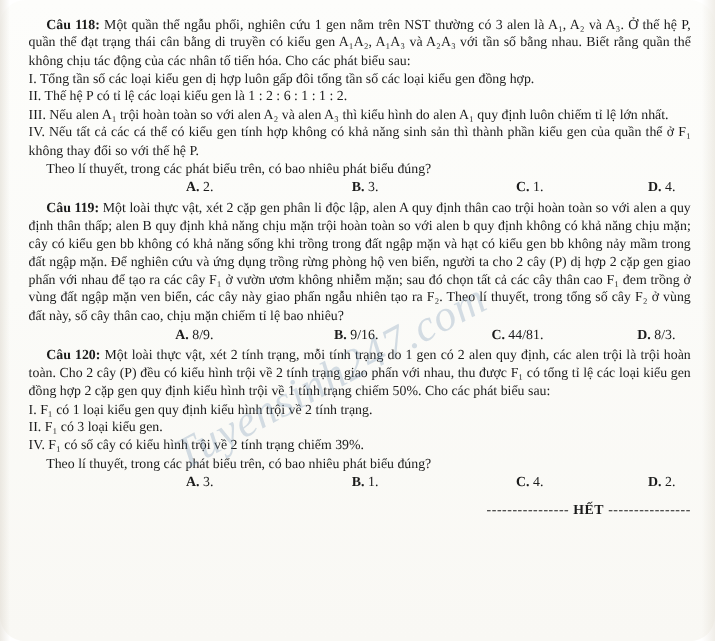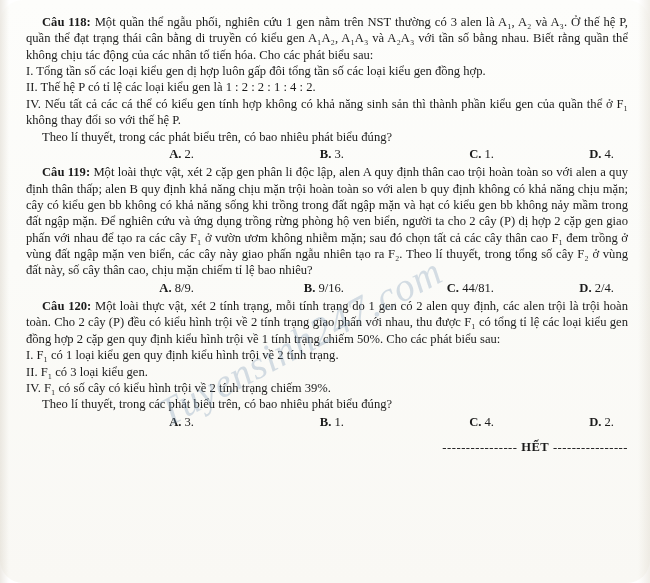--- a/index.html
+++ b/index.html
@@ -107,38 +107,39 @@
   }
 </style>
 </head>
 <body>
 
 <div id="page">
 
   <div class="q-block">
     <p class="q-head"><span class="q-label">Câu 118:</span> <span>Một quần thể ngẫu phối, nghiên cứu 1 gen nằm trên NST thường có 3 alen là A₁, A₂ và A₃. Ở thế hệ P, quần thể đạt trạng thái cân bằng di truyền có kiểu gen A₁A₂, A₁A₃ và A₂A₃ với tần số bằng nhau. Biết rằng quần thể không chịu tác động của các nhân tố tiến hóa. Cho các phát biểu sau:</span></p>
     <p class="stmt">I. Tổng tần số các loại kiểu gen dị hợp luôn gấp đôi tổng tần số các loại kiểu gen đồng hợp.</p>
-    <p class="stmt">II. Thế hệ P có tỉ lệ các loại kiểu gen là 1 : 2 : 2 : 1 : 4 : 2.</p>
+    <p class="stmt">II. Thế hệ P có tỉ lệ các loại kiểu gen là 1 : 2 : 6 : 1 : 1 : 2.</p>
+    <p class="stmt">III. Nếu alen A₁ trội hoàn toàn so với alen A₂ và alen A₃ thì kiểu hình do alen A₁ quy định luôn chiếm tỉ lệ lớn nhất.</p>
     <p class="stmt">IV. Nếu tất cả các cá thể có kiểu gen tính hợp không có khả năng sinh sản thì thành phần kiểu gen của quần thể ở F₁ không thay đổi so với thế hệ P.</p>
     <p class="theory">Theo lí thuyết, trong các phát biểu trên, có bao nhiêu phát biểu đúng?</p>
     <div class="answers">
       <span class="ans-a"><span class="ans-key">A.</span> <span>2.</span></span>
       <span class="ans-b"><span class="ans-key">B.</span> <span>3.</span></span>
       <span class="ans-c"><span class="ans-key">C.</span> <span>1.</span></span>
       <span class="ans-d"><span class="ans-key">D.</span> <span>4.</span></span>
     </div>
   </div>
 
   <div class="q-block">
     <p class="q-head"><span class="q-label">Câu 119:</span> <span>Một loài thực vật, xét 2 cặp gen phân li độc lập, alen A quy định thân cao trội hoàn toàn so với alen a quy định thân thấp; alen B quy định khả năng chịu mặn trội hoàn toàn so với alen b quy định không có khả năng chịu mặn; cây có kiểu gen bb không có khả năng sống khi trồng trong đất ngập mặn và hạt có kiểu gen bb không nảy mầm trong đất ngập mặn. Để nghiên cứu và ứng dụng trồng rừng phòng hộ ven biển, người ta cho 2 cây (P) dị hợp 2 cặp gen giao phấn với nhau để tạo ra các cây F₁ ở vườn ươm không nhiễm mặn; sau đó chọn tất cả các cây thân cao F₁ đem trồng ở vùng đất ngập mặn ven biển, các cây này giao phấn ngẫu nhiên tạo ra F₂. Theo lí thuyết, trong tổng số cây F₂ ở vùng đất này, số cây thân cao, chịu mặn chiếm tỉ lệ bao nhiêu?</span></p>
     <div class="answers">
       <span class="ans-a"><span class="ans-key">A.</span> <span>8/9.</span></span>
       <span class="ans-b"><span class="ans-key">B.</span> <span>9/16.</span></span>
       <span class="ans-c"><span class="ans-key">C.</span> <span>44/81.</span></span>
-      <span class="ans-d"><span class="ans-key">D.</span> <span>2/4.</span></span>
+      <span class="ans-d"><span class="ans-key">D.</span> <span>8/3.</span></span>
     </div>
   </div>
 
   <div class="q-block">
     <p class="q-head"><span class="q-label">Câu 120:</span> <span>Một loài thực vật, xét 2 tính trạng, mỗi tính trạng do 1 gen có 2 alen quy định, các alen trội là trội hoàn toàn. Cho 2 cây (P) đều có kiểu hình trội về 2 tính trạng giao phấn với nhau, thu được F₁ có tổng tỉ lệ các loại kiểu gen đồng hợp 2 cặp gen quy định kiểu hình trội về 1 tính trạng chiếm 50%. Cho các phát biểu sau:</span></p>
     <p class="stmt">I. F₁ có 1 loại kiểu gen quy định kiểu hình trội về 2 tính trạng.</p>
     <p class="stmt">II. F₁ có 3 loại kiểu gen.</p>
     <p class="stmt">IV. F₁ có số cây có kiểu hình trội về 2 tính trạng chiếm 39%.</p>
     <p class="theory">Theo lí thuyết, trong các phát biểu trên, có bao nhiêu phát biểu đúng?</p>
     <div class="answers">

